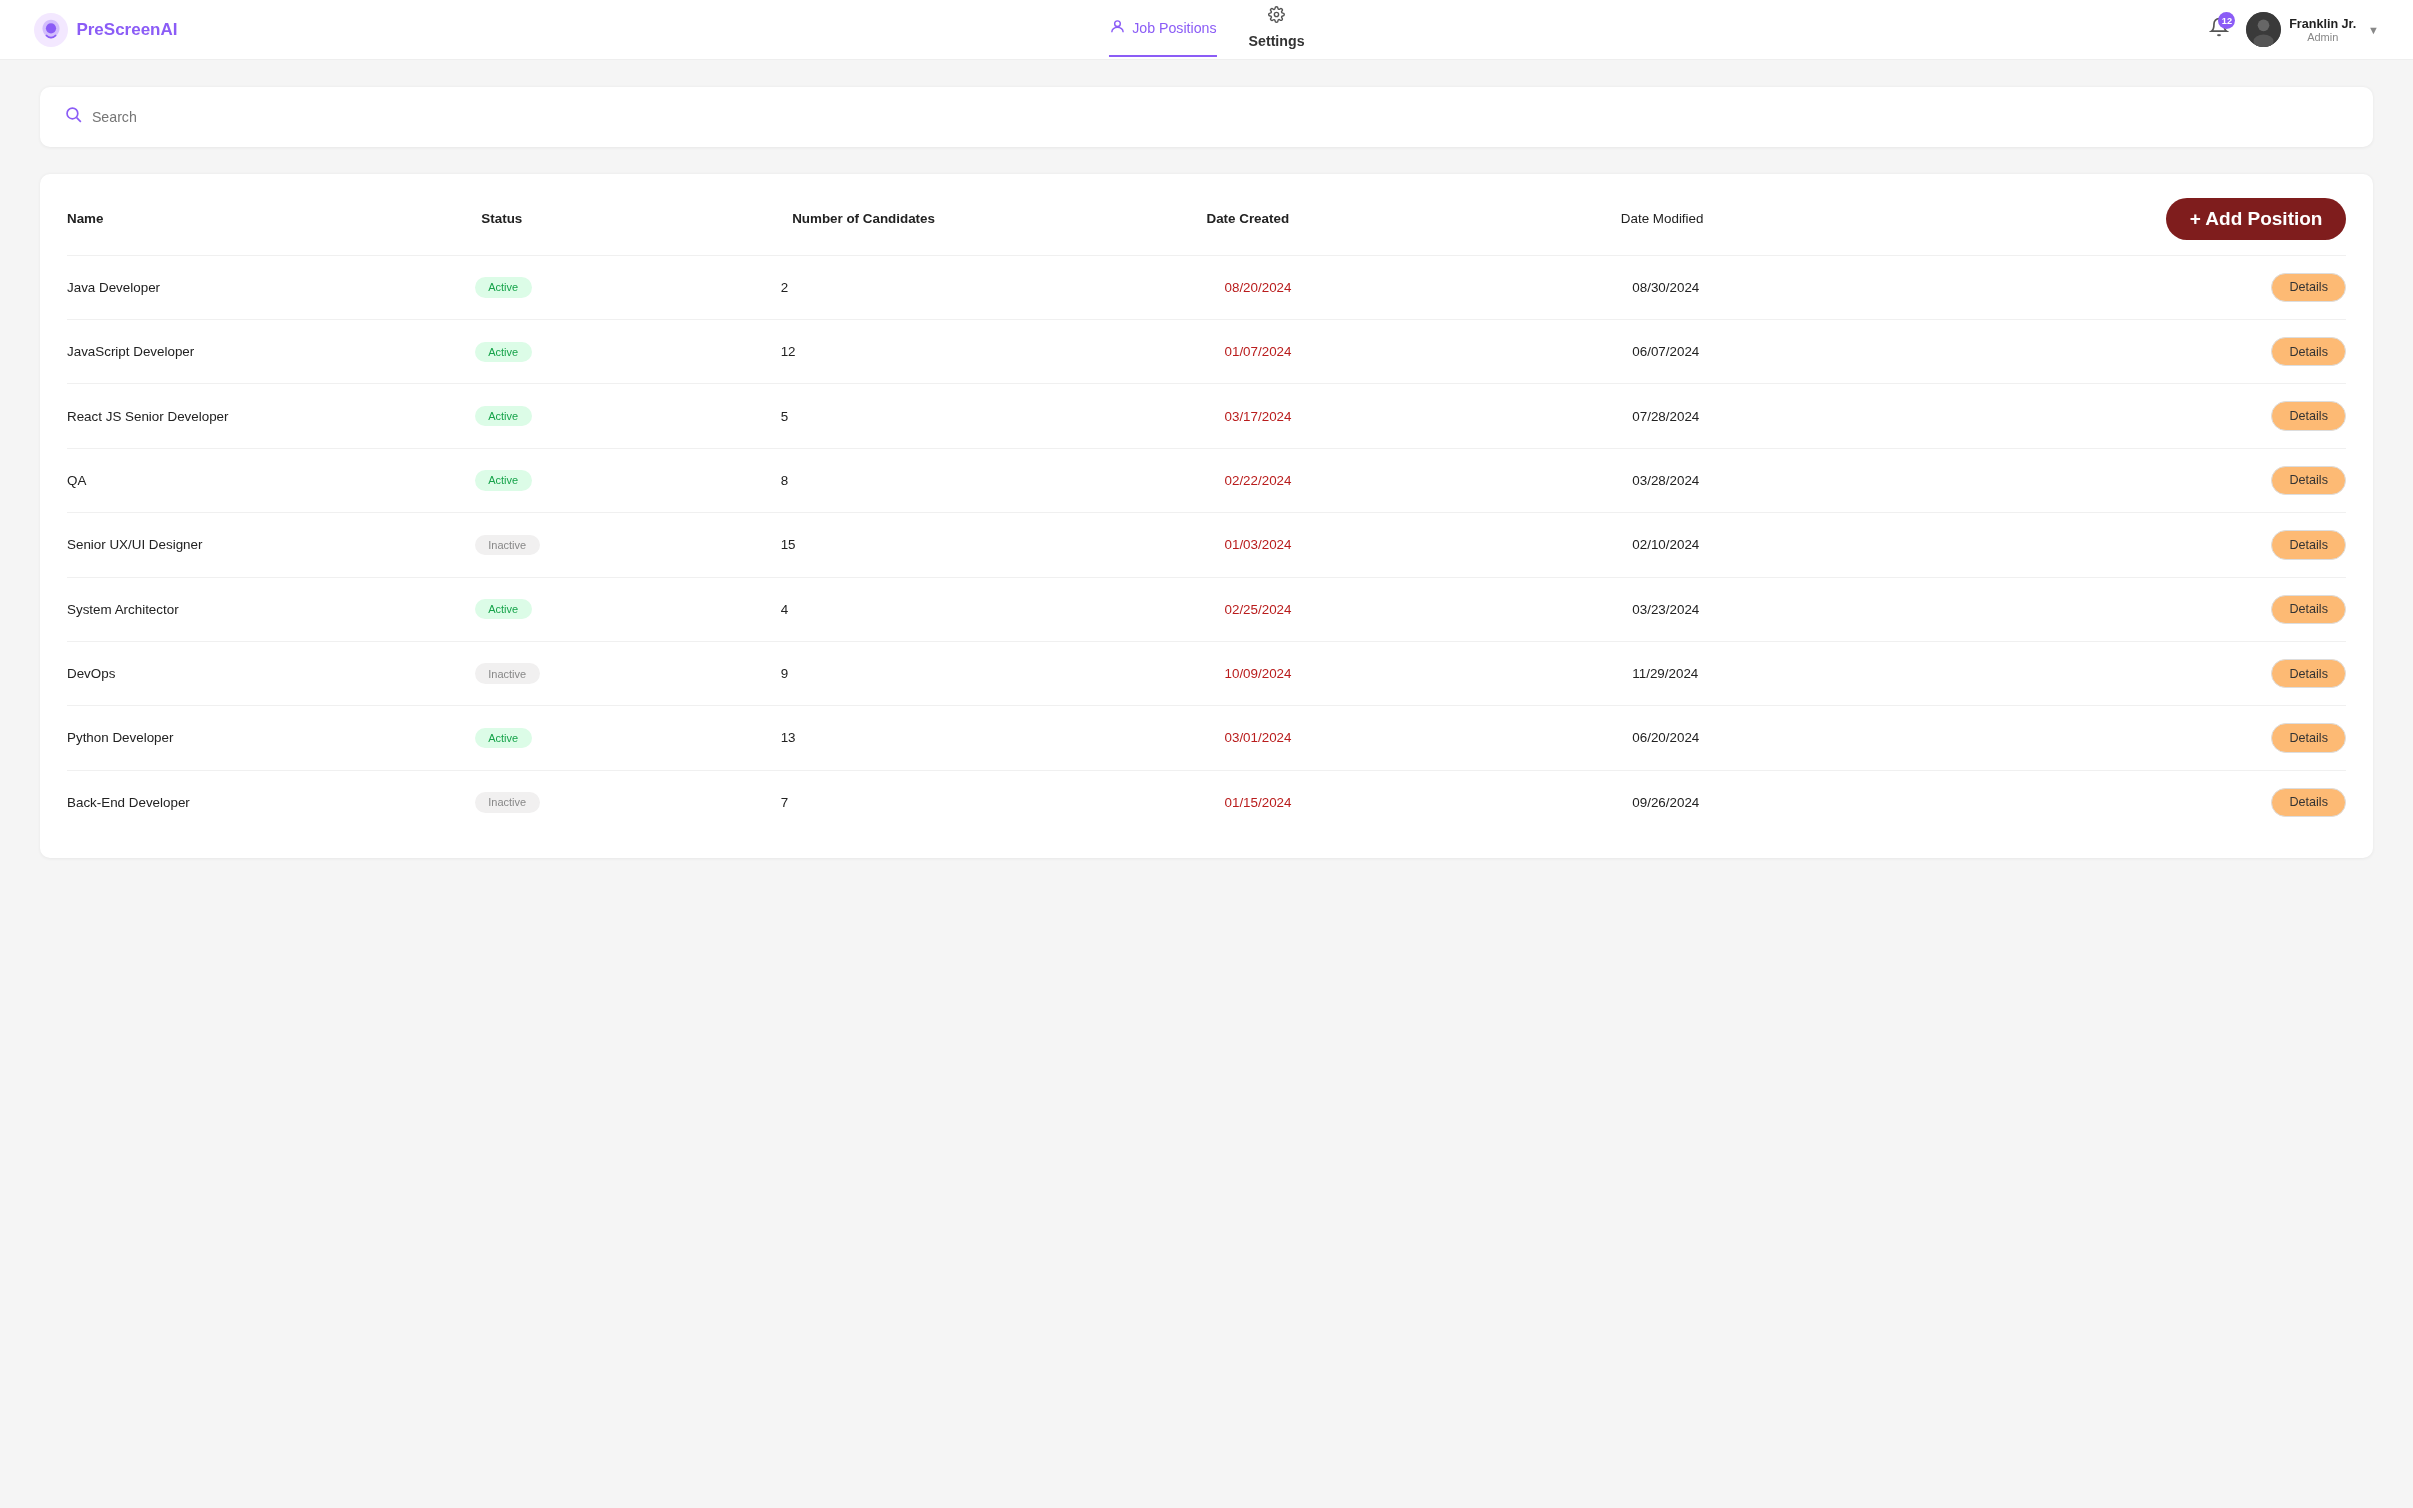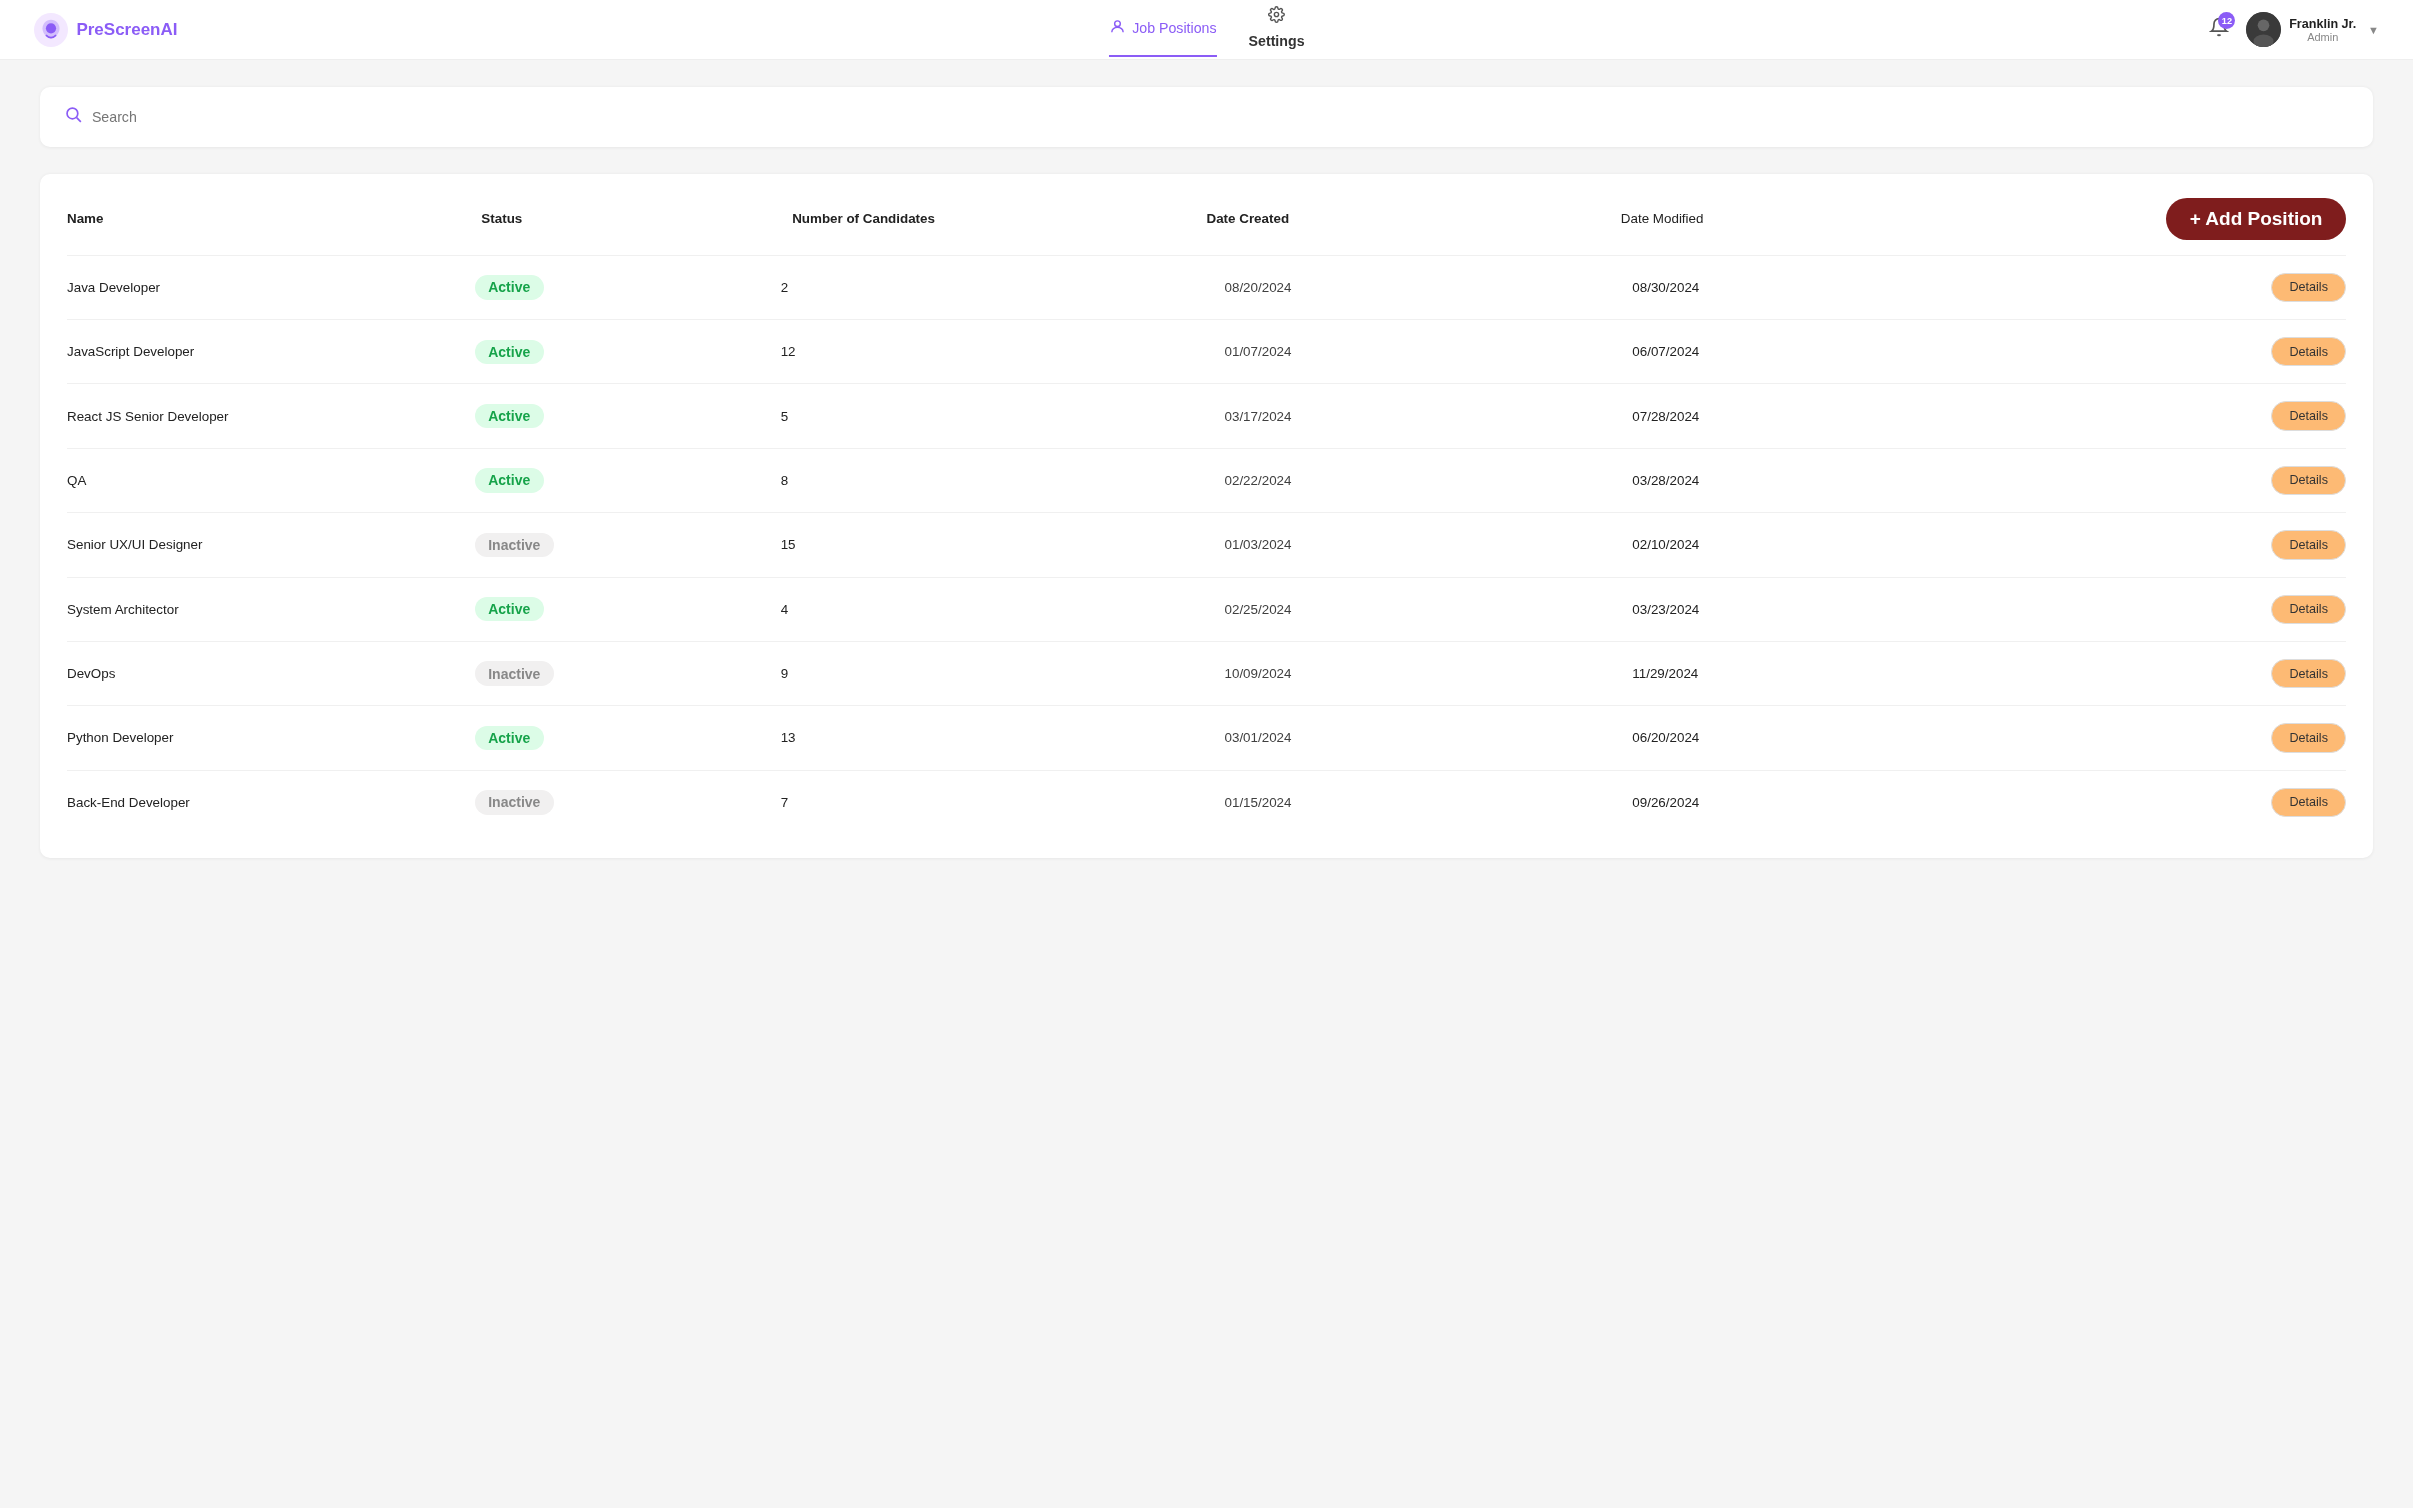--- a/index.html
+++ b/index.html
@@ -177,30 +177,30 @@
       display: flex;
       align-items: center;
       padding: 17px 0;
       border-bottom: 0.8px solid #f0f0f0;
     }
     .table-row:last-child { border-bottom: none; }
 
     .cell-name { flex: 2; font-size: 13.4px; color: #222; }
     .cell-status { flex: 1.5; }
     .cell-candidates { flex: 2; font-size: 13.4px; color: #222; }
-    .cell-created { flex: 2; font-size: 13.4px; color: #404040; margin-left: 36px; }
+    .cell-created { flex: 2; font-size: 13.4px; color: #b91c1c; margin-left: 36px; }
     .cell-modified { flex: 2; font-size: 13.4px; color: #222; }
     .cell-action { flex: 1.5; display: flex; justify-content: flex-end; }
 
     .status-badge {
       display: inline-block;
       padding: 4.2px 13.4px;
       border-radius: 17px;
-      font-size: 14px;
-      font-weight: 700;
+      font-size: 11px;
+      font-weight: 400;
     }
     .status-active {
       background: #dcfce7;
       color: #16a34a;
     }
     .status-inactive {
       background: #f1f0f0;
       color: #888;
     }
 

